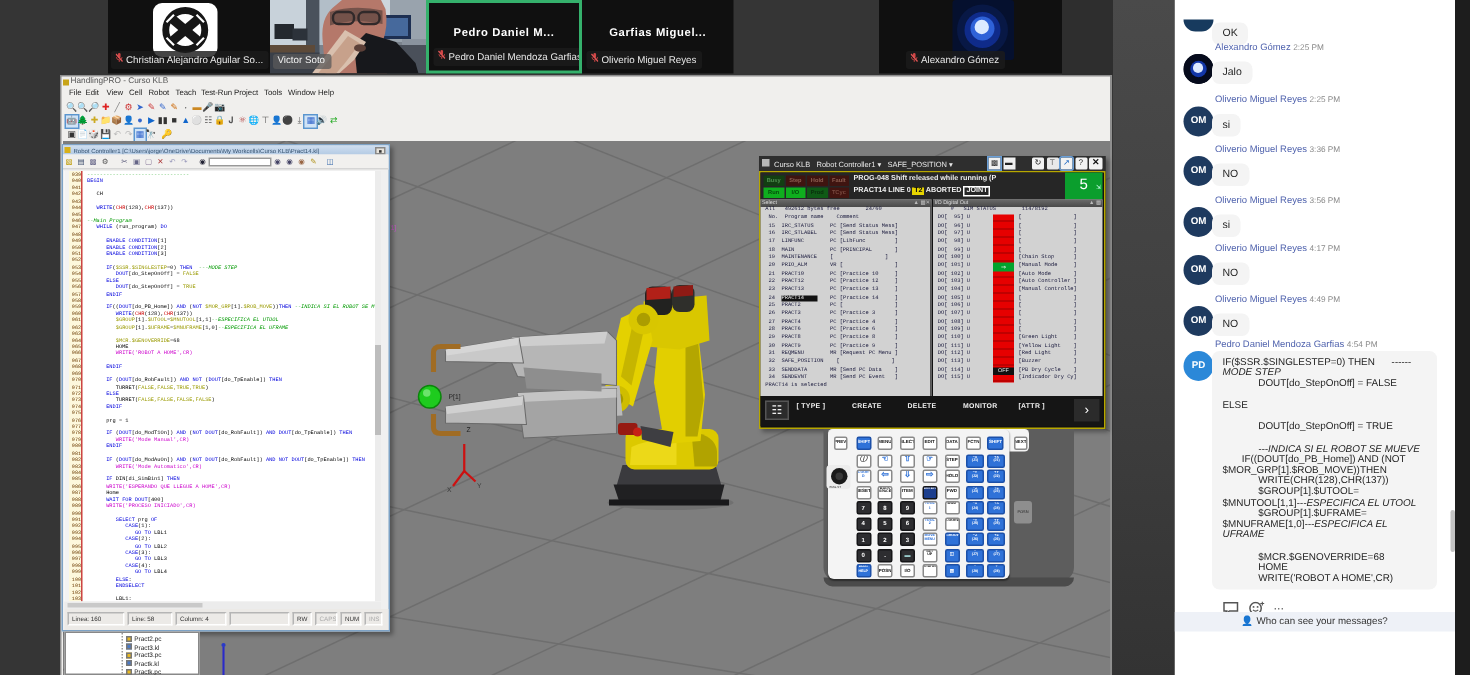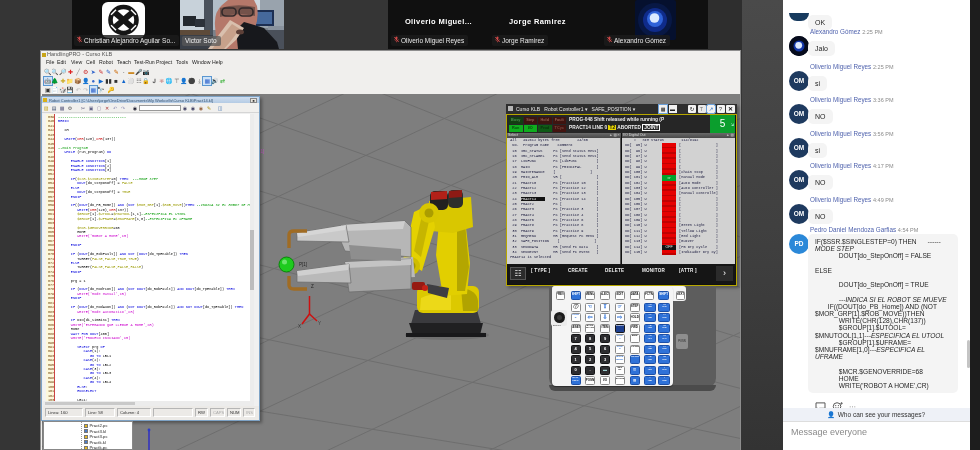--- a/index.html
+++ b/index.html
@@ -86,37 +86,37 @@
       <path d="M40 8 Q56 3 75 7 L75 16 Q56 12 40 17 Z" fill="#74524a"></path>
       <rect x="42" y="8" width="14" height="8" rx="3.5" fill="none" stroke="#31292a" stroke-width="1.6"></rect>
       <rect x="59" y="8" width="14" height="8" rx="3.5" fill="none" stroke="#31292a" stroke-width="1.6"></rect>
       <path d="M58 49 L56 30 L64 22 L84 28 L97 42 L99 49 Z" fill="#17181c"></path>
       <path d="M28 49 L50 20 L64 28 L56 40 L46 49 Z" fill="#d9c0ae"></path>
       <path d="M32 49 L52 24 L60 29 L50 42 L44 49 Z" fill="#c7a18b"></path>
       <ellipse cx="60" cy="32" rx="4" ry="2.5" fill="#5d4038"></ellipse>
     </svg>
     <div class="tlab" style="left:2px;background:rgba(90,90,90,.75);color:#f2f2f2">Victor Soto</div>
   </div>
+  <div class="tile" style="left:284px;width:104px;border:2px solid #35b16c">
+    <div class="tname" style="top:15px">Pedro  Daniel  M...</div>
+    <div class="tlab"><svg style="margin-right:2px" width="5" height="7" viewBox="0 0 8 11">
+          <rect x="2.6" y="0.5" width="2.8" height="5.2" rx="1.4" fill="#d04545"></rect>
+          <path d="M1 4.8 Q1 7.8 4 7.8 Q7 7.8 7 4.8" fill="none" stroke="#d04545" stroke-width="0.9"></path>
+          <line x1="4" y1="7.8" x2="4" y2="10" stroke="#d04545" stroke-width="0.9"></line>
+          <line x1="0.5" y1="1.5" x2="7.5" y2="9.5" stroke="#e05555" stroke-width="1.3"></line>
+        </svg>Pedro Daniel Mendoza Garfias</div>
+  </div>
   <div class="tile" style="left:388px;width:101px">
-    <div class="tname">Oliverio  Miguel...</div>
+    <div class="tname">Garfias  Miguel...</div>
     <div class="tlab"><svg style="margin-right:2px" width="5" height="7" viewBox="0 0 8 11">
           <rect x="2.6" y="0.5" width="2.8" height="5.2" rx="1.4" fill="#d04545"></rect>
           <path d="M1 4.8 Q1 7.8 4 7.8 Q7 7.8 7 4.8" fill="none" stroke="#d04545" stroke-width="0.9"></path>
           <line x1="4" y1="7.8" x2="4" y2="10" stroke="#d04545" stroke-width="0.9"></line>
           <line x1="0.5" y1="1.5" x2="7.5" y2="9.5" stroke="#e05555" stroke-width="1.3"></line>
         </svg>Oliverio Miguel Reyes</div>
-  </div>
-  <div class="tile" style="left:489px;width:97px">
-    <div class="tname">Jorge Ramirez</div>
-    <div class="tlab"><svg style="margin-right:2px" width="5" height="7" viewBox="0 0 8 11">
-          <rect x="2.6" y="0.5" width="2.8" height="5.2" rx="1.4" fill="#d04545"></rect>
-          <path d="M1 4.8 Q1 7.8 4 7.8 Q7 7.8 7 4.8" fill="none" stroke="#d04545" stroke-width="0.9"></path>
-          <line x1="4" y1="7.8" x2="4" y2="10" stroke="#d04545" stroke-width="0.9"></line>
-          <line x1="0.5" y1="1.5" x2="7.5" y2="9.5" stroke="#e05555" stroke-width="1.3"></line>
-        </svg>Jorge Ramirez</div>
   </div>
   <div class="tile" style="left:586px;width:122px">
     <div class="abs" style="left:49px;top:0;width:41px;height:40px;background:#05102e;border-radius:2px">
       <svg width="41" height="40" viewBox="0 0 41 40">
         <circle cx="20" cy="20" r="17" fill="#081845"></circle>
         <circle cx="20" cy="20" r="12" fill="#0f2b8a"></circle>
         <circle cx="20" cy="19" r="8" fill="#2f62d8"></circle>
         <circle cx="19.5" cy="18" r="4.8" fill="#dceaff"></circle>
       </svg>
     </div>
@@ -644,19 +644,16 @@
           <path d="M1 1 H11 V7 H5 L2 9.5 L3 7 H1 Z" fill="none" stroke="#555" stroke-width="1.1"></path>
         </svg><svg width="11" height="9" viewBox="0 0 12 10" style="margin-left:6px">
           <circle cx="5.5" cy="5" r="4.2" fill="none" stroke="#555" stroke-width="1.1"></circle>
           <circle cx="4" cy="4" r=".7" fill="#555"></circle>
           <circle cx="7" cy="4" r=".7" fill="#555"></circle>
           <path d="M3.5 6.2 Q5.5 8 7.5 6.2" fill="none" stroke="#555" stroke-width="0.9"></path>
           <path d="M9 1.5 H12 M10.5 0 V3" stroke="#555" stroke-width="0.8"></path>
         </svg><span style="color:#555;font-size:7px;margin-left:6px;vertical-align:2px">⋯</span></div>
     <div class="abs" style="left:184px;top:340px;width:2.5px;height:28px;background:#c4c4c4;border-radius:2px"></div>
       <div class="abs" style="left:0;top:408px;width:187px;height:13px;background:#eef1f7;text-align:center;font-size:6.5px;color:#333;line-height:13px"><span style="color:#1f6fd6">👤</span> Who can see your messages?</div>
-    <div class="abs" style="left:0;top:421px;width:187px;height:29px;background:#fff;border-top:1px solid #ddd">
-      <div class="abs" style="left:8px;top:5px;font-size:9px;color:#8a8a8a">Message everyone</div>
-    </div>
   </div>
   <div class="abs" style="left:742px;top:0;width:41px;height:450px;background:linear-gradient(#4a4a4a,#3f3f3f 55%,#333)"></div>
   <div class="abs" style="left:970px;top:0;width:10px;height:450px;background:#1d1d1d"></div>
 </div>
 
 </body></html>

